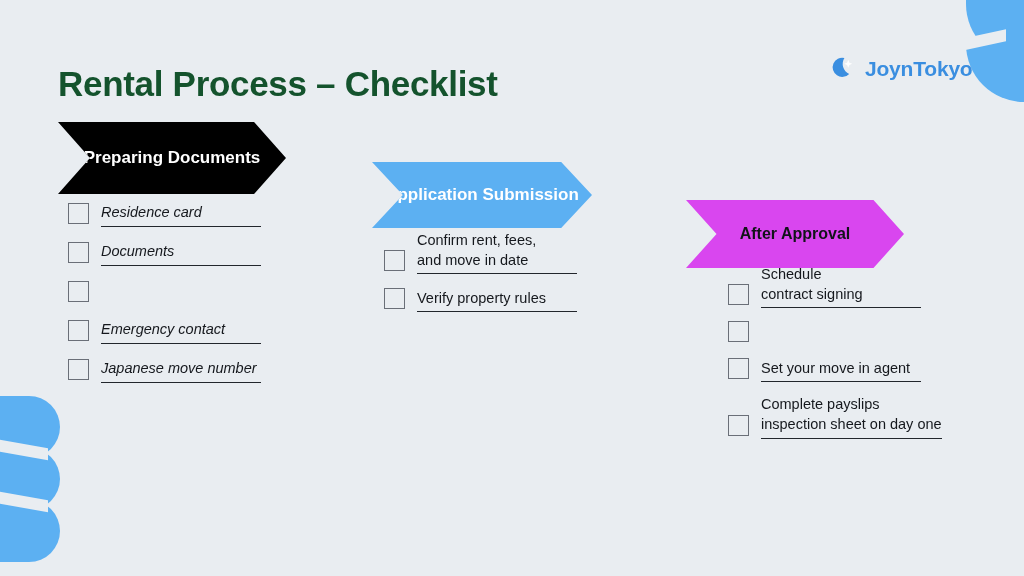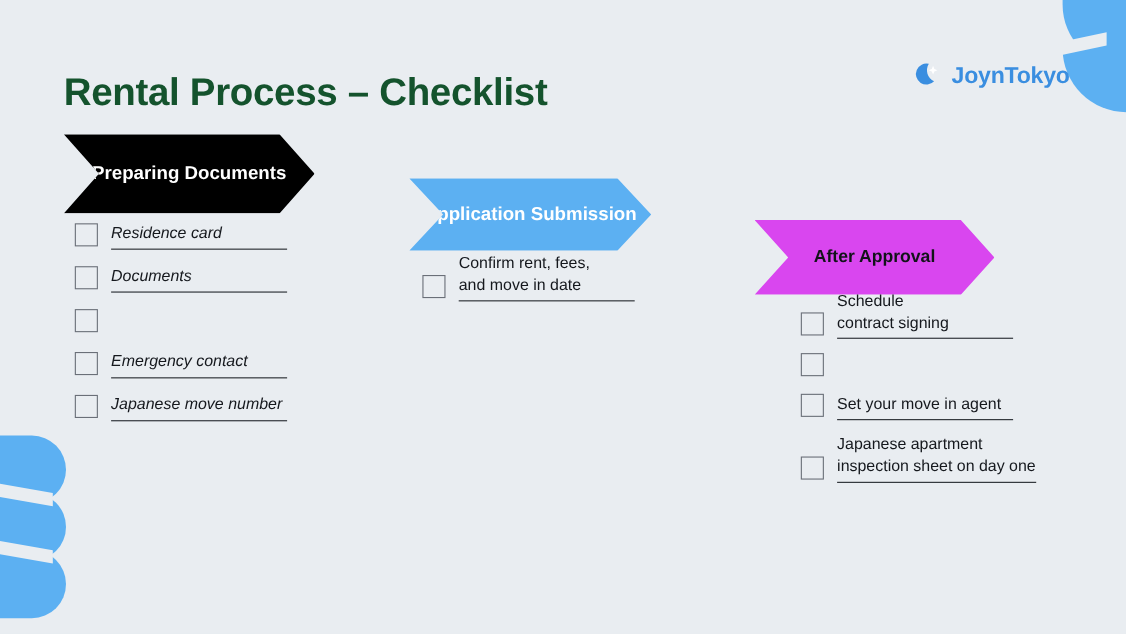--- a/index.html
+++ b/index.html
@@ -253,20 +253,26 @@
   </div>
 
   <div class="column col-2">
     <div class="check-item">
       <span class="checkbox"></span>
       <span class="check-body">
         <span class="check-label">Confirm rent, fees,
 and move in date</span>
       </span>
     </div>
+    <div class="check-item">
+      <span class="checkbox"></span>
+      <span class="check-body">
+        <span class="check-label">Verify property rules</span>
+      </span>
+    </div>
   </div>
 
   <div class="column col-3">
     <div class="check-item">
       <span class="checkbox"></span>
       <span class="check-body">
         <span class="check-label">Schedule
 contract signing</span>
       </span>
     </div>
@@ -275,19 +281,19 @@
     </div>
     <div class="check-item">
       <span class="checkbox"></span>
       <span class="check-body">
         <span class="check-label">Set your move in agent</span>
       </span>
     </div>
     <div class="check-item">
       <span class="checkbox"></span>
       <span class="check-body">
-        <span class="check-label">Japanese apartment
+        <span class="check-label">Complete payslips
 inspection sheet on day one</span>
       </span>
     </div>
   </div>
 
 </div>
 
 </body></html>

